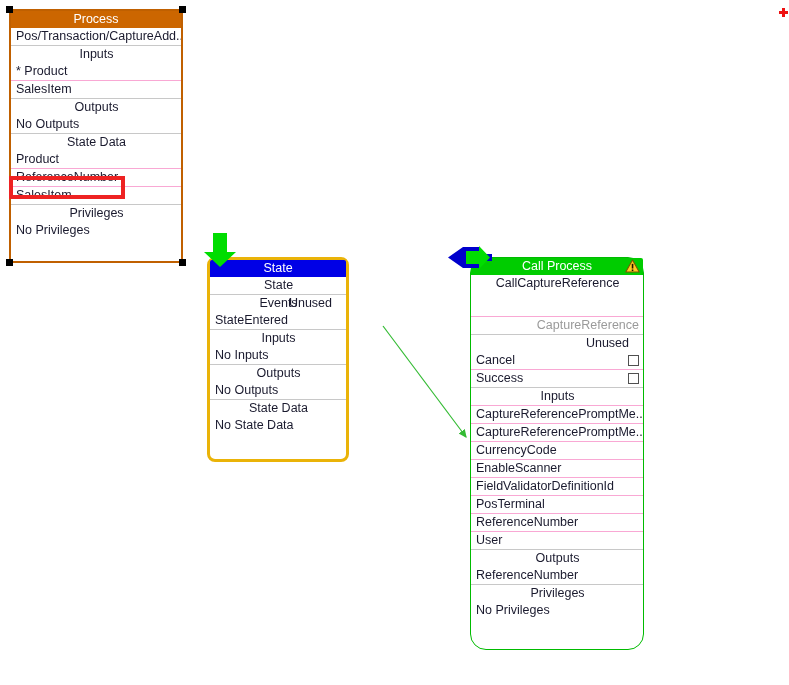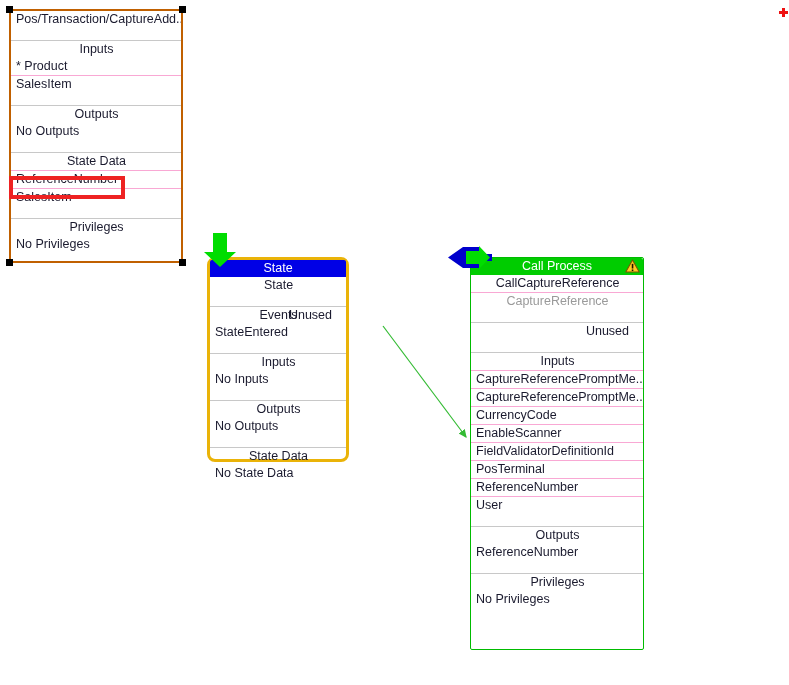--- a/index.html
+++ b/index.html
@@ -48,29 +48,28 @@
     height: 17px;
     line-height: 17px;
     padding: 0 4px 0 5px;
     white-space: nowrap;
     overflow: hidden;
   }
   .row.sep {
     border-top: 1px solid #f9a8d4;
   }
   .row.center { text-align: center; }
-  .row.grey { color: #9a9a9a; text-align: center; }
+  .row.grey { color: #9a9a9a; text-align: right; margin-top: 24px; }
   .sect {
     position: relative;
     height: 17px;
     line-height: 17px;
     padding: 0 4px 0 5px;
     border-top: 1px solid #c8c8c8;
     white-space: nowrap;
-    margin-top: 12px;
   }
   .sect .title {
     display: inline-block;
     width: 100%;
     text-align: center;
   }
   .sect .right {
     position: absolute;
     right: 14px;
     top: 0;
@@ -119,21 +118,21 @@
     border-radius: 2px 2px 0 0;
   }
 
   
   #node-callprocess {
     left: 470px;
     top: 257px;
     width: 174px;
     height: 393px;
     border: 1px solid #00bb00;
-    border-radius: 2px;
+    border-radius: 16px;
   }
   #node-callprocess .hdr {
     background: #00cc00;
     border-radius: 2px 2px 0 0;
   }
   #node-callprocess .hdr .warn {
     position: absolute;
     right: 3px;
     top: 1px;
     width: 15px;
@@ -175,20 +174,23 @@
   <svg class="conn" viewBox="0 0 789 685" width="789" height="685">
     <defs>
       <marker id="arrowhead" markerWidth="7" markerHeight="7" refX="6" refY="3.2" orient="auto">
         <path d="M0,0 L7,3.2 L0,6.4 Z" fill="#33bb33"></path>
       </marker>
     </defs>
     <line x1="383" y1="326" x2="466" y2="437" stroke="#33bb33" stroke-width="1.2" marker-end="url(#arrowhead)"></line>
   </svg>
 
   <div class="node" id="node-process">
+    <div class="hdr">
+      <span>Process</span>
+    </div>
     <div class="body">
 
       <div class="row">
         <span>Pos/Transaction/CaptureAdd...</span>
       </div>
 
       <div class="sect">
         <span class="title">Inputs</span>
       </div>
       <div class="row">
@@ -200,20 +202,23 @@
 
       <div class="sect">
         <span class="title">Outputs</span>
       </div>
       <div class="row">
         <span>No Outputs</span>
       </div>
 
       <div class="sect">
         <span class="title">State Data</span>
+      </div>
+      <div class="row">
+        <span>Product</span>
       </div>
       <div class="row sep">
         <span>ReferenceNumber</span>
       </div>
       <div class="row sep">
         <span>SalesItem</span>
       </div>
 
       <div class="sect">
         <span class="title">Privileges</span>
@@ -286,20 +291,28 @@
       <div class="row center">
         <span>CallCaptureReference</span>
       </div>
       <div class="row grey sep">
         <span>CaptureReference</span>
       </div>
 
       <div class="sect">
         <span class="right">Unused</span>
       </div>
+      <div class="row">
+        <span>Cancel</span>
+        <span class="cb"></span>
+      </div>
+      <div class="row sep">
+        <span>Success</span>
+        <span class="cb"></span>
+      </div>
 
       <div class="sect">
         <span class="title">Inputs</span>
       </div>
       <div class="row sep">
         <span>CaptureReferencePromptMe...</span>
       </div>
       <div class="row sep">
         <span>CaptureReferencePromptMe...</span>
       </div>

